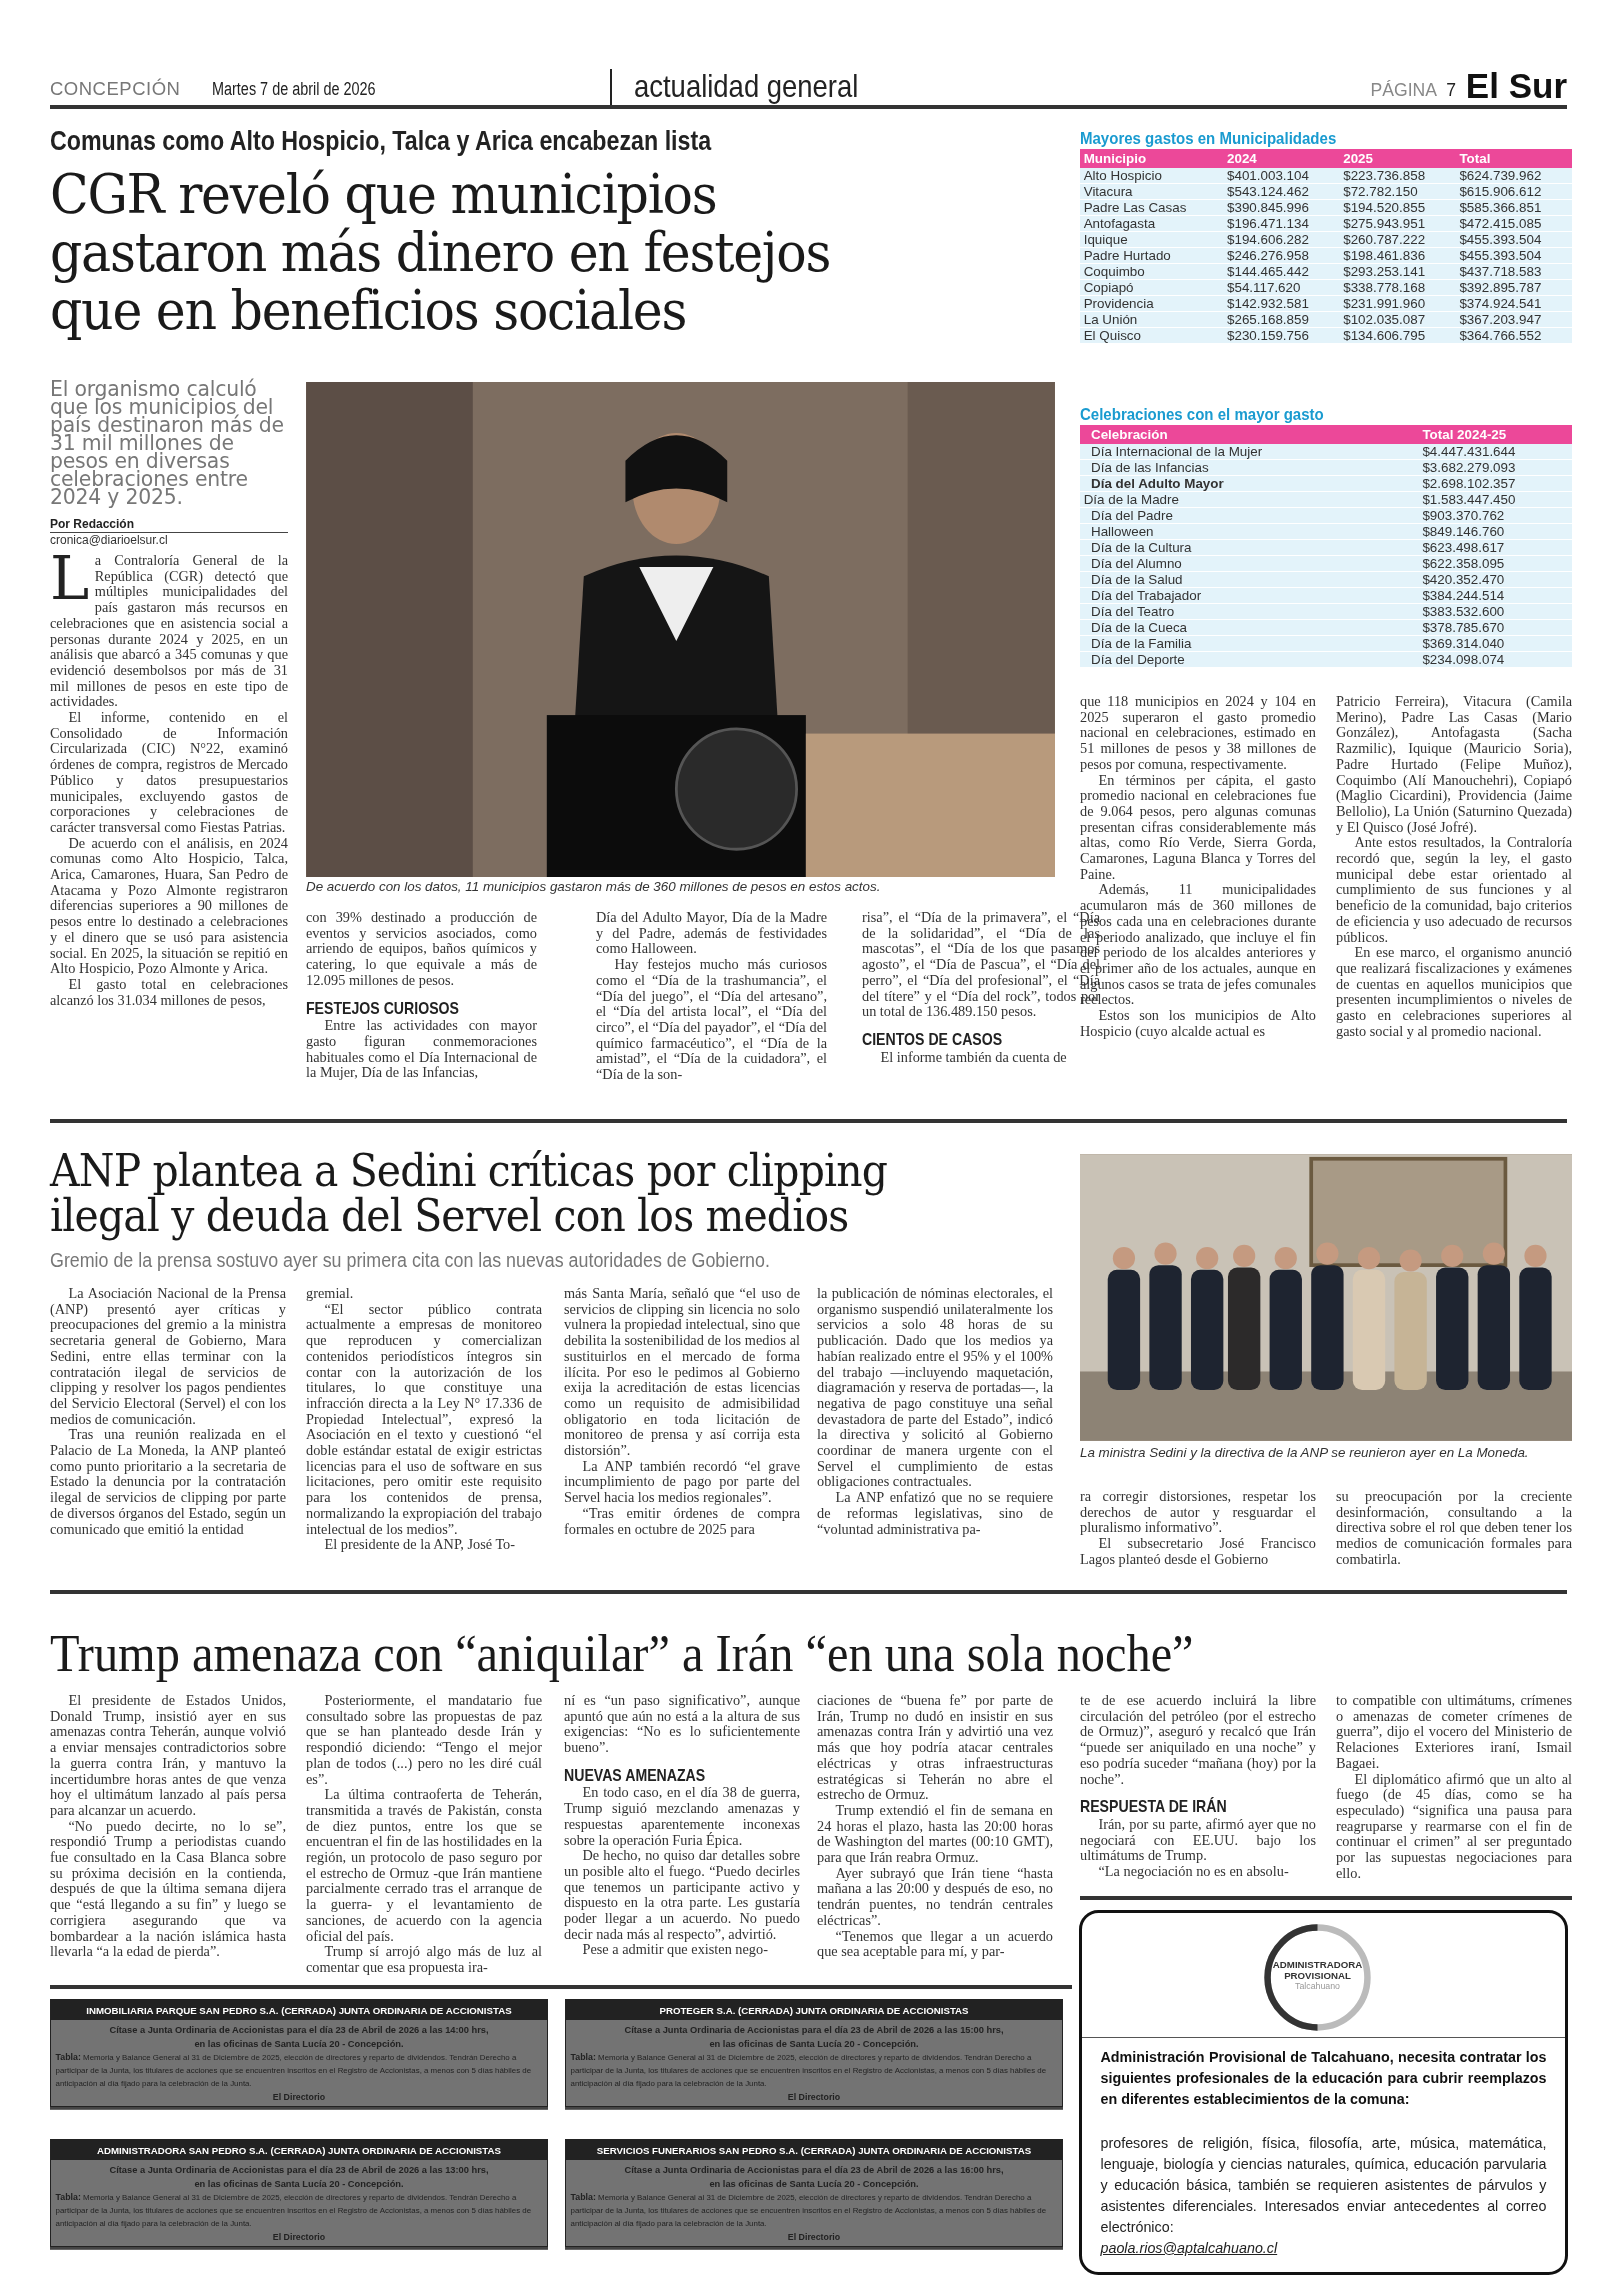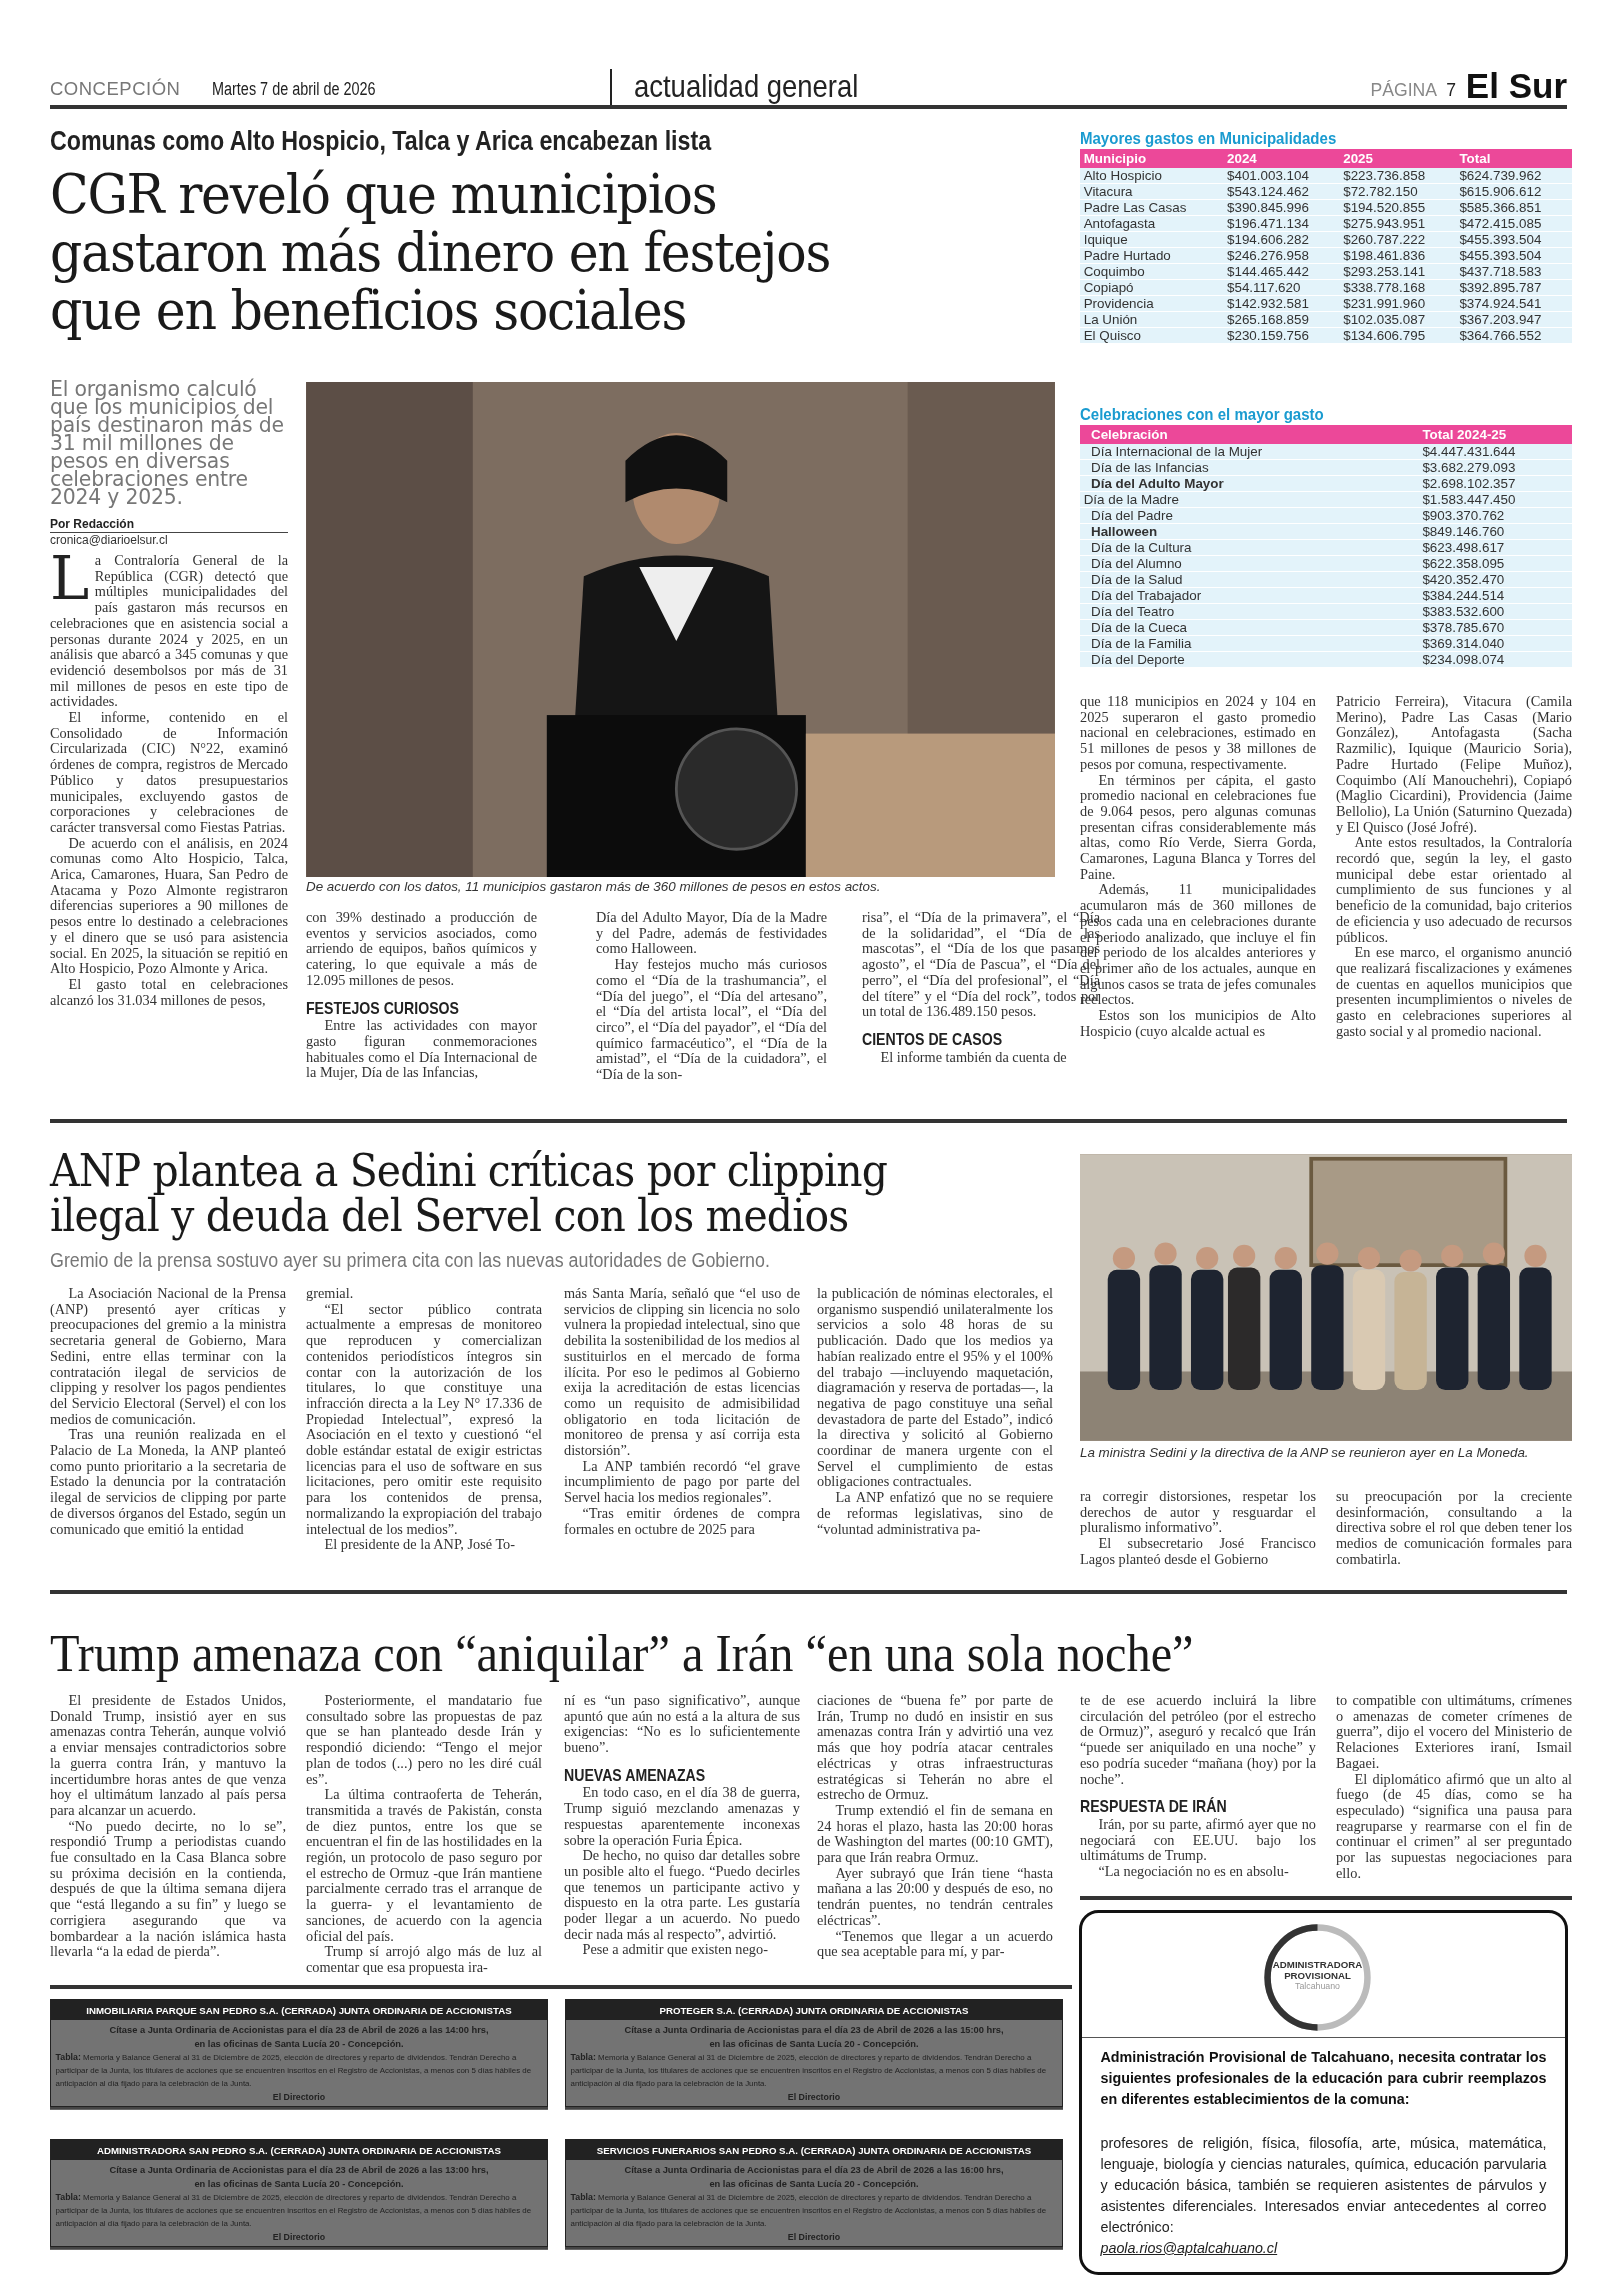--- a/index.html
+++ b/index.html
@@ -227,21 +227,21 @@
       </tr>
       <tr>
         <td style="height: 13px;">Día de la Madre</td>
         <td style="height: 13px;">$1.583.447.450</td>
       </tr>
       <tr>
         <td style="padding-left: 11px; height: 13px;">Día del Padre</td>
         <td style="height: 13px;">$903.370.762</td>
       </tr>
       <tr>
-        <td style="padding-left: 11px; height: 13px; font-weight: bold;">Halloween</td>
+        <td style="padding-left: 11px; height: 13px;">Halloween</td>
         <td style="height: 13px;">$849.146.760</td>
       </tr>
       <tr>
         <td style="padding-left: 11px; height: 13px;">Día de la Cultura</td>
         <td style="height: 13px;">$623.498.617</td>
       </tr>
       <tr>
         <td style="padding-left: 11px; height: 13px;">Día del Alumno</td>
         <td style="height: 13px;">$622.358.095</td>
       </tr>

